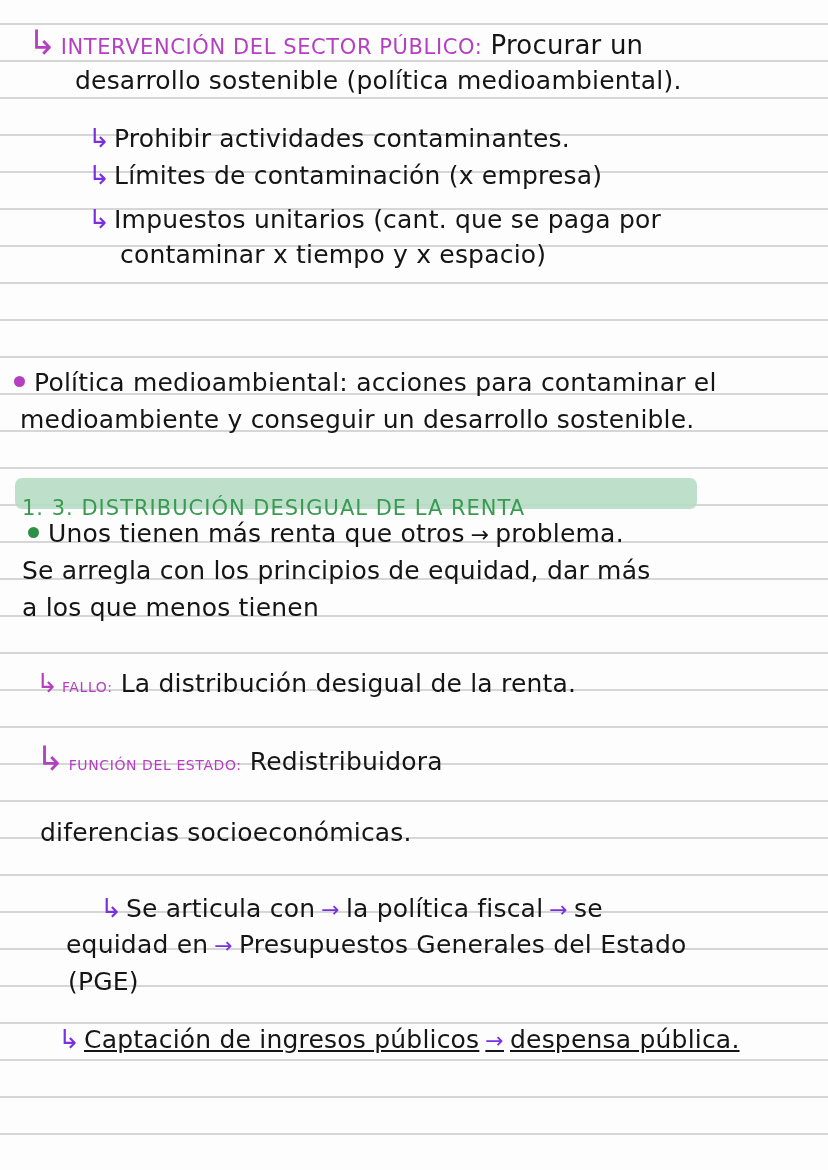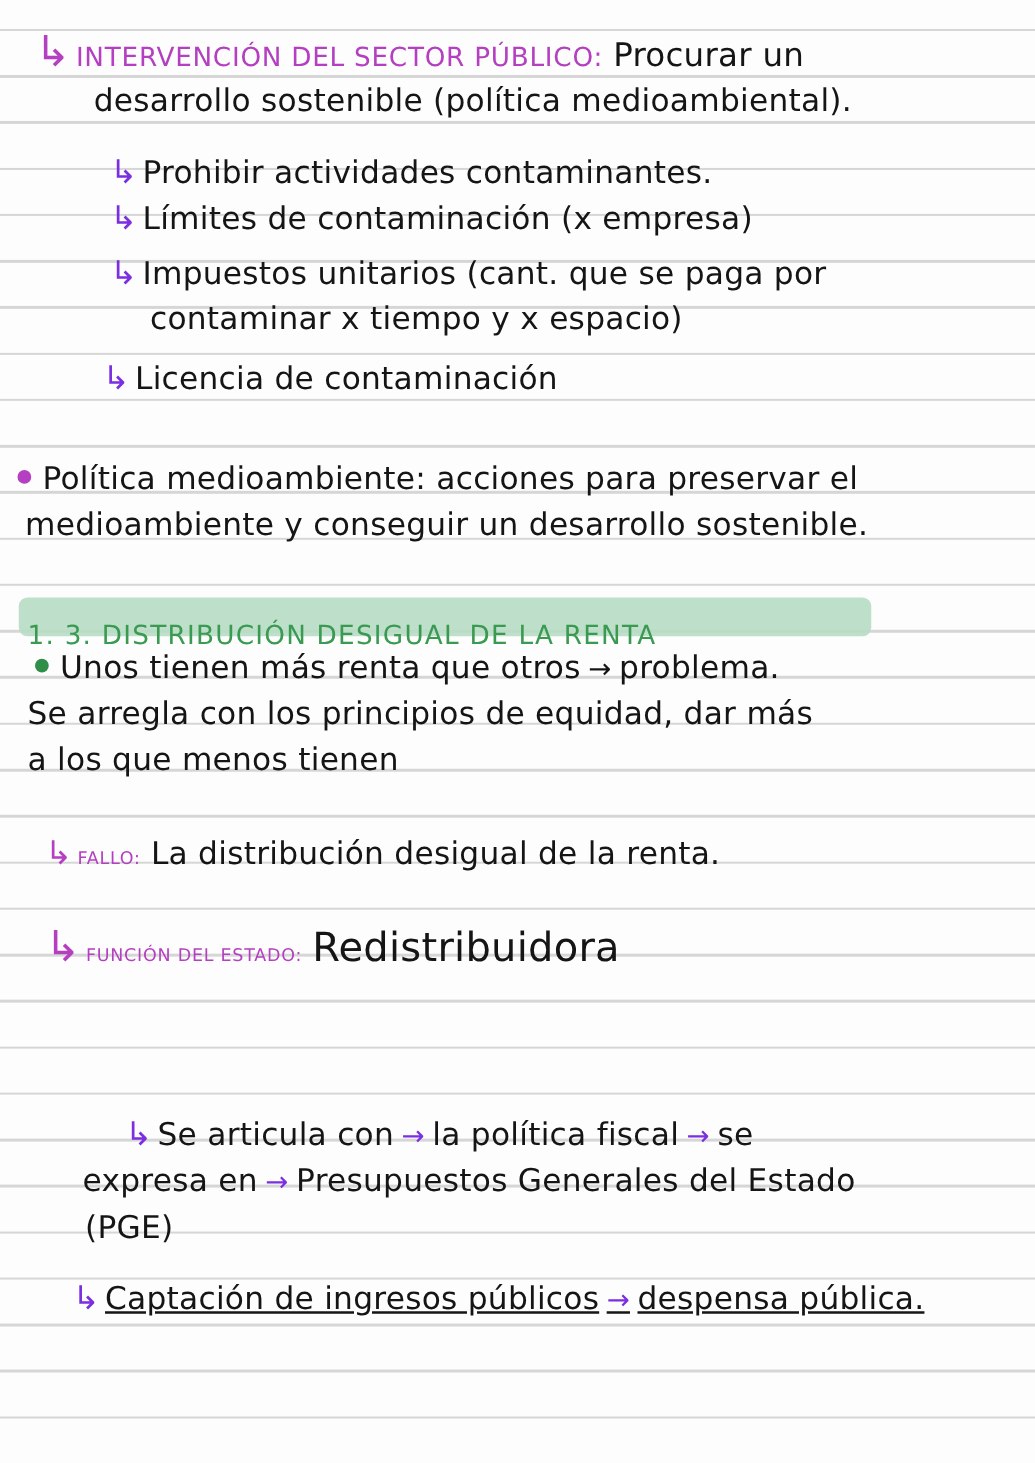--- a/index.html
+++ b/index.html
@@ -65,26 +65,23 @@
   <div class="line" style="left:88px; top:123px;">
     <span class="arrow violet">↳</span><span>Prohibir actividades contaminantes.</span>
   </div>
   <div class="line" style="left:88px; top:160px;">
     <span class="arrow violet">↳</span><span>Límites de contaminación (x empresa)</span>
   </div>
   <div class="line" style="left:88px; top:204px;">
     <span class="arrow violet">↳</span><span>Impuestos unitarios (cant. que se paga por</span>
   </div>
   <div class="line" style="left:120px; top:240px;">contaminar x tiempo y x espacio)</div>
-  <div class="line" style="left:82px; top:288px;">
-    <span class="arrow violet">↳</span><span>Licencia de contaminación</span>
-  </div>
 
   <div class="line" style="left:14px; top:368px;">
-    <span class="bullet purple-dot"></span><span>Política medioambiente: acciones para preservar el</span>
+    <span class="bullet purple-dot"></span><span>Política medioambiental: acciones para contaminar el</span>
   </div>
   <div class="line" style="left:20px; top:405px;">medioambiente y conseguir un desarrollo sostenible.</div>
 
   <div class="highlight"></div>
   <div class="line heading-green" style="left:22px; top:496px;">
     <span>1. 3.</span>
     <span>Distribución desigual de la renta</span>
   </div>
 
   <div class="line" style="left:28px; top:519px;">
@@ -92,28 +89,29 @@
   </div>
   <div class="line" style="left:22px; top:556px;">Se arregla con los principios de equidad, dar más</div>
   <div class="line" style="left:22px; top:593px;">a los que menos tienen</div>
 
   <div class="line" style="left:36px; top:668px;">
     <span class="arrow purple">↳</span><span class="purple caps">Fallo:</span>
     <span>La distribución desigual de la renta.</span>
   </div>
   <div class="line" style="left:36px; top:738px;">
     <span class="arrow arrow-big purple">↳</span><span class="purple caps">Función del Estado:</span>
-    <span style="font-size:32px;">Redistribuidora</span>
+    <span style="font-size:25px;">Redistribuidora</span>
   </div>
+  <div class="line" style="left:40px; top:818px;">diferencias socioeconómicas.</div>
 
   <div class="line" style="left:60px; top:893px;margin-left:40px;">
     <span class="arrow violet">↳</span><span>Se articula con</span><span class="inline-arrow">→</span><span>la política fiscal</span><span class="inline-arrow">→</span><span>se</span>
   </div>
   <div class="line" style="left:66px; top:930px;">
-    <span>expresa en</span><span class="inline-arrow">→</span><span>Presupuestos Generales del Estado</span>
+    <span>equidad en</span><span class="inline-arrow">→</span><span>Presupuestos Generales del Estado</span>
   </div>
   <div class="line" style="left:68px; top:967px;">(PGE)</div>
 
   <div class="line" style="left:58px; top:1024px;text-decoration:underline;">
     <span class="arrow violet">↳</span><span>Captación de ingresos públicos</span><span class="inline-arrow">→</span><span>despensa pública.</span>
   </div>
 
 </div>
 
 </body></html>

